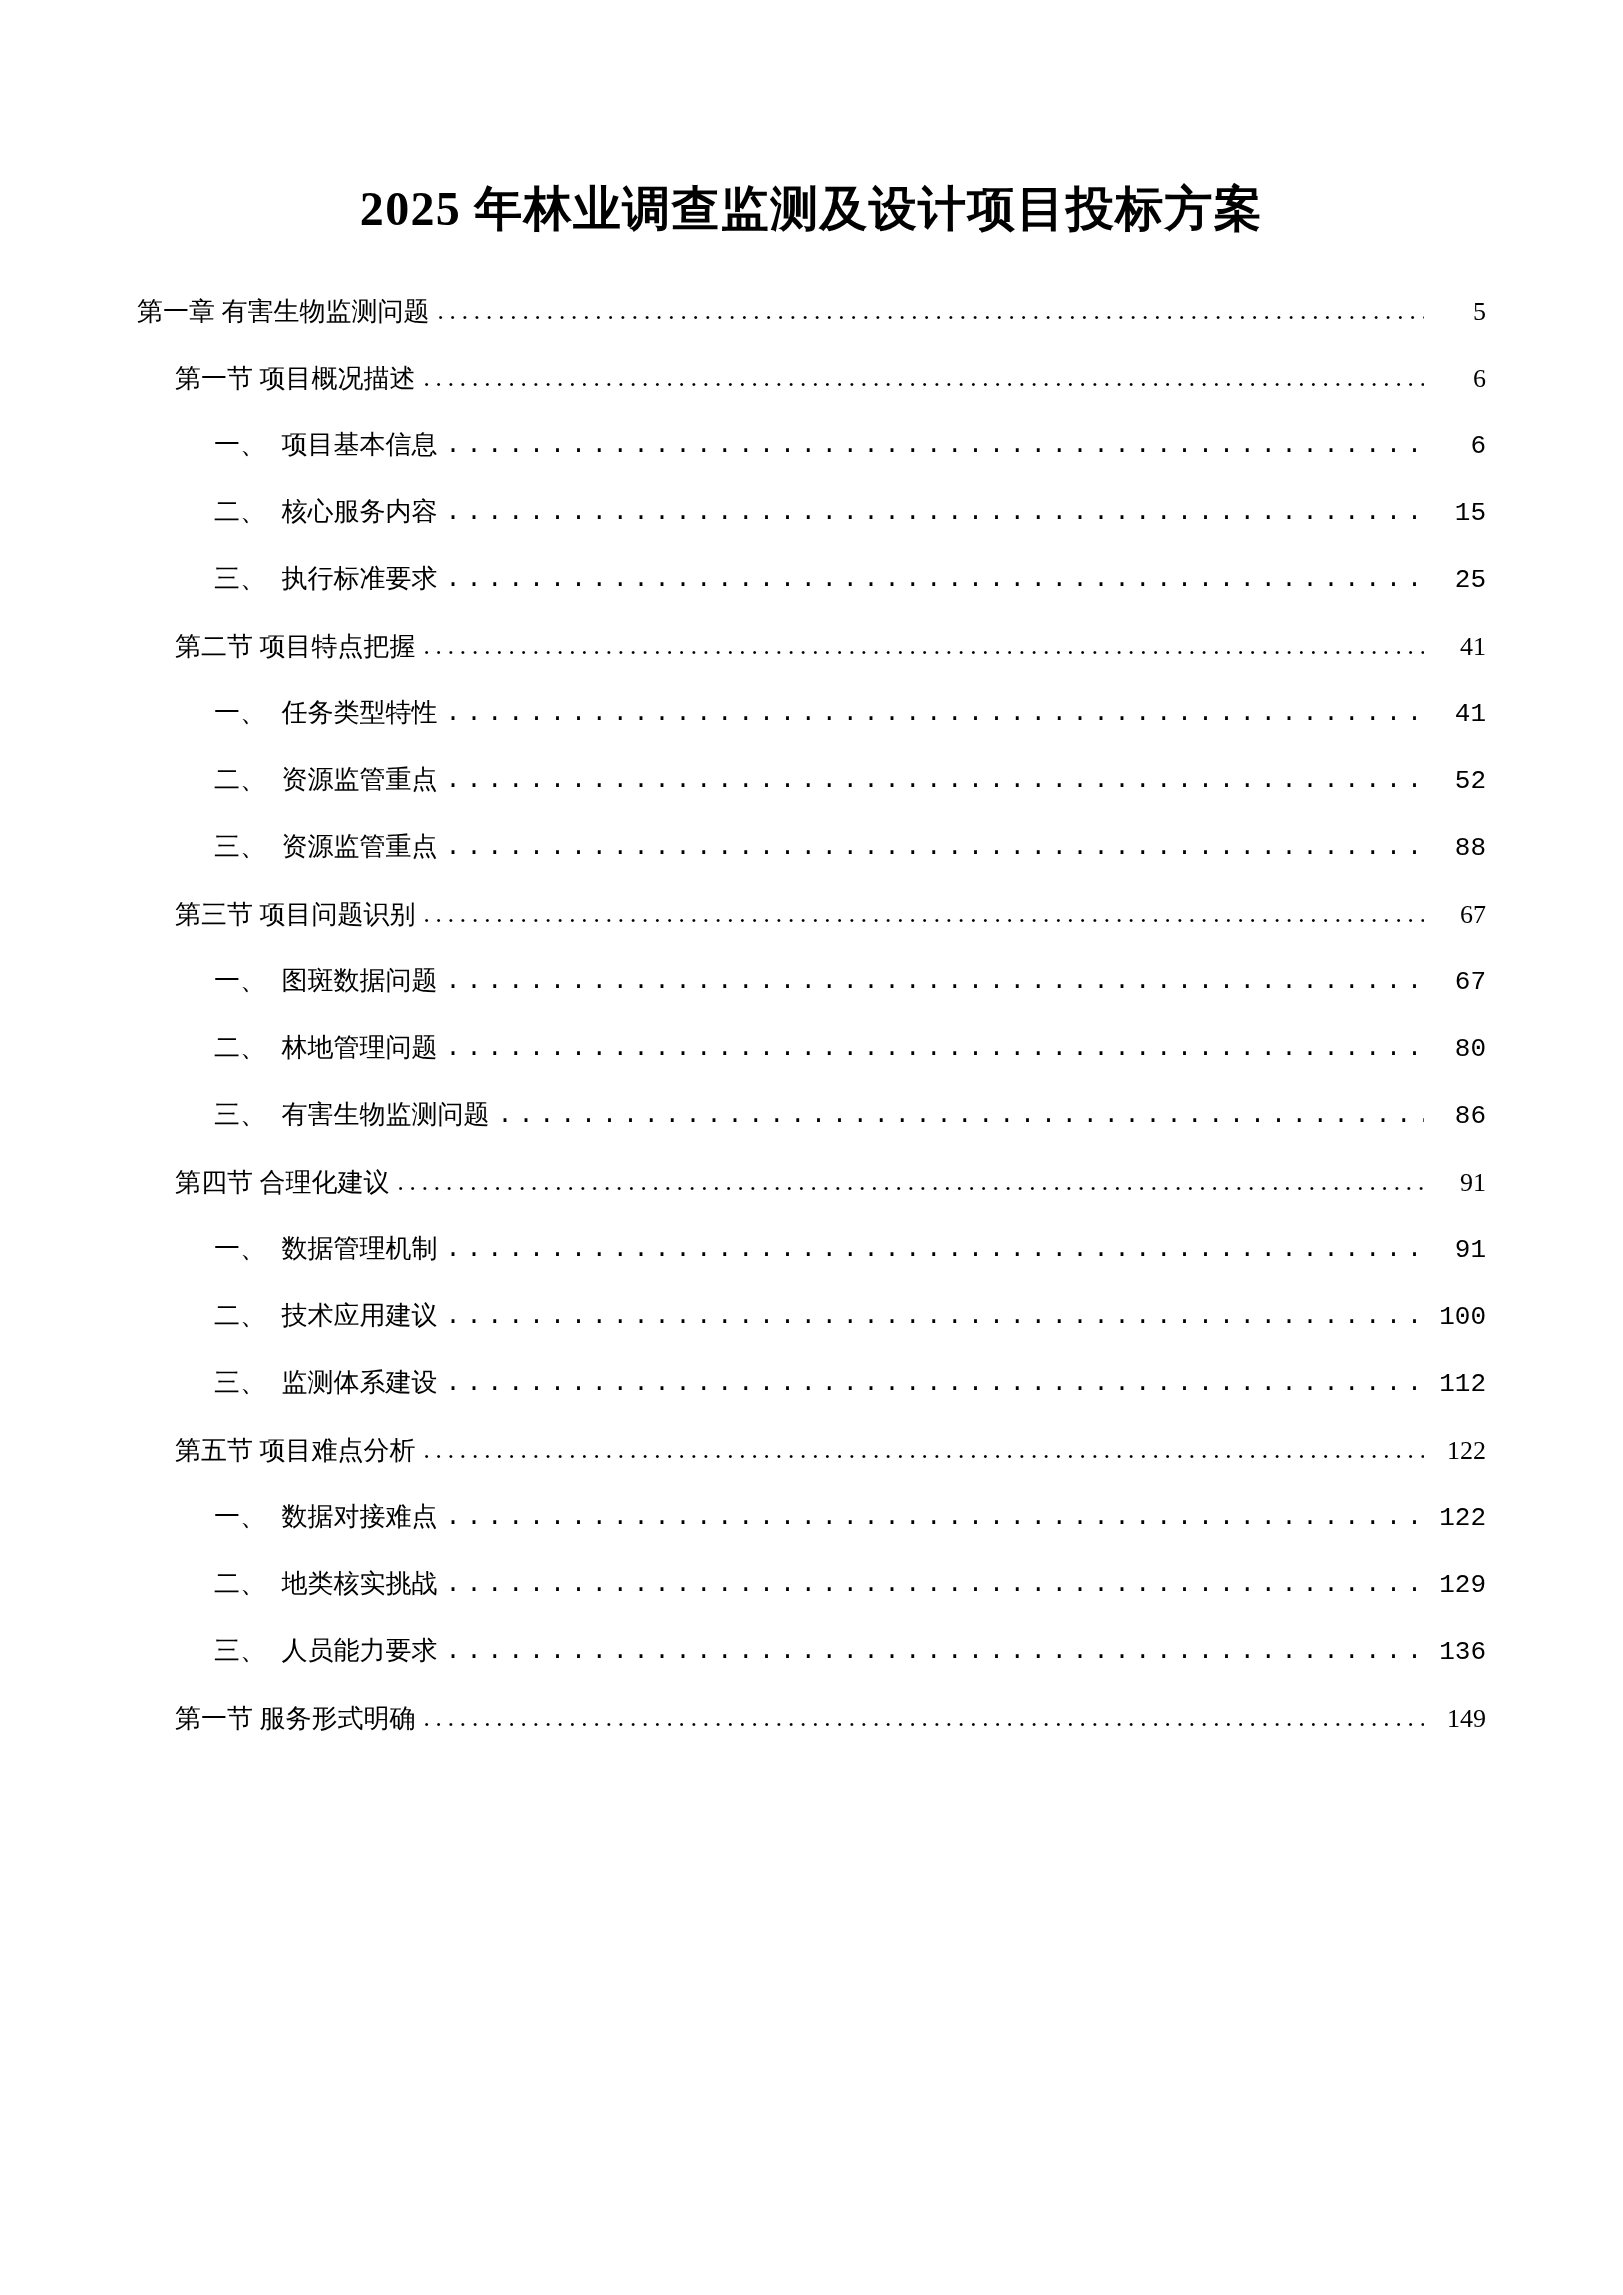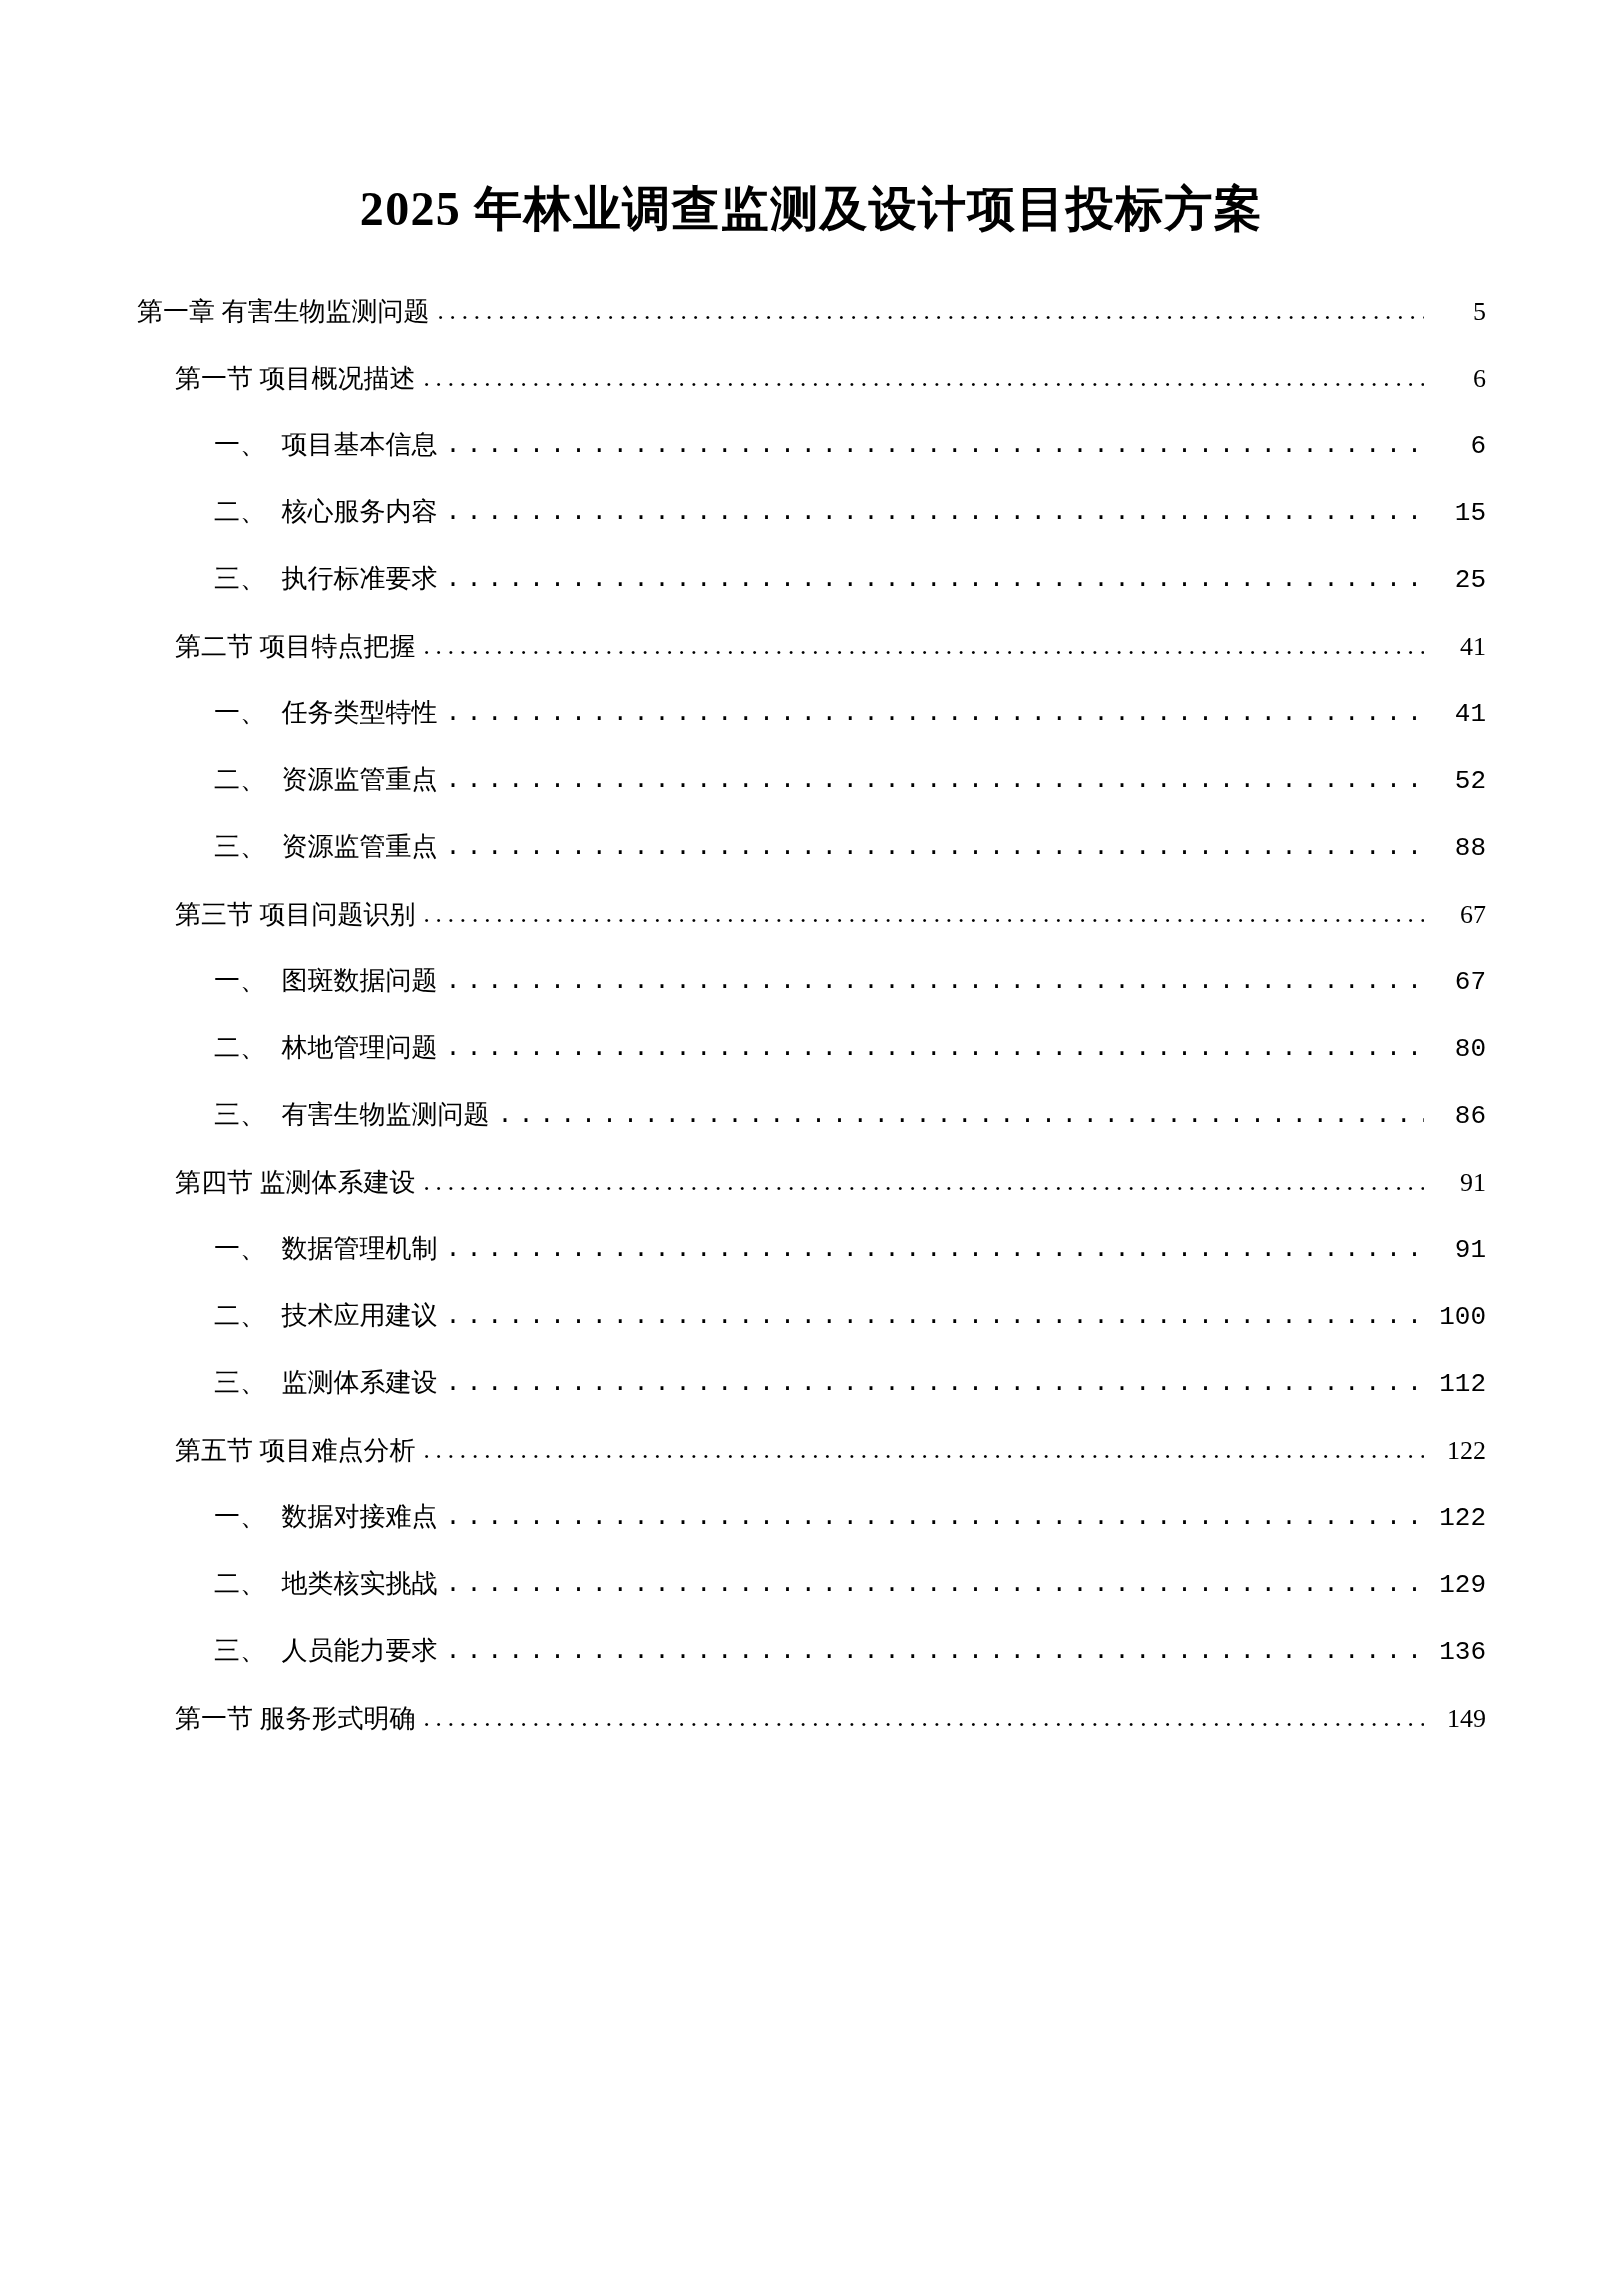--- a/index.html
+++ b/index.html
@@ -133,21 +133,21 @@
         <span class="label">二、    林地管理问题</span>
         <span class="leader">.........................................................................................</span>
         <span class="pageno">80</span>
       </div>
       <div class="toc-entry level-3">
         <span class="label">三、    有害生物监测问题</span>
         <span class="leader">.........................................................................................</span>
         <span class="pageno">86</span>
       </div>
       <div class="toc-entry level-2">
-        <span class="label">第四节  监测体系建设</span>
+        <span class="label">第四节  合理化建议</span>
         <span class="leader">.........................................................................................</span>
         <span class="pageno">91</span>
       </div>
       <div class="toc-entry level-3">
         <span class="label">一、    数据管理机制</span>
         <span class="leader">.........................................................................................</span>
         <span class="pageno">91</span>
       </div>
       <div class="toc-entry level-3">
         <span class="label">二、    技术应用建议</span>

